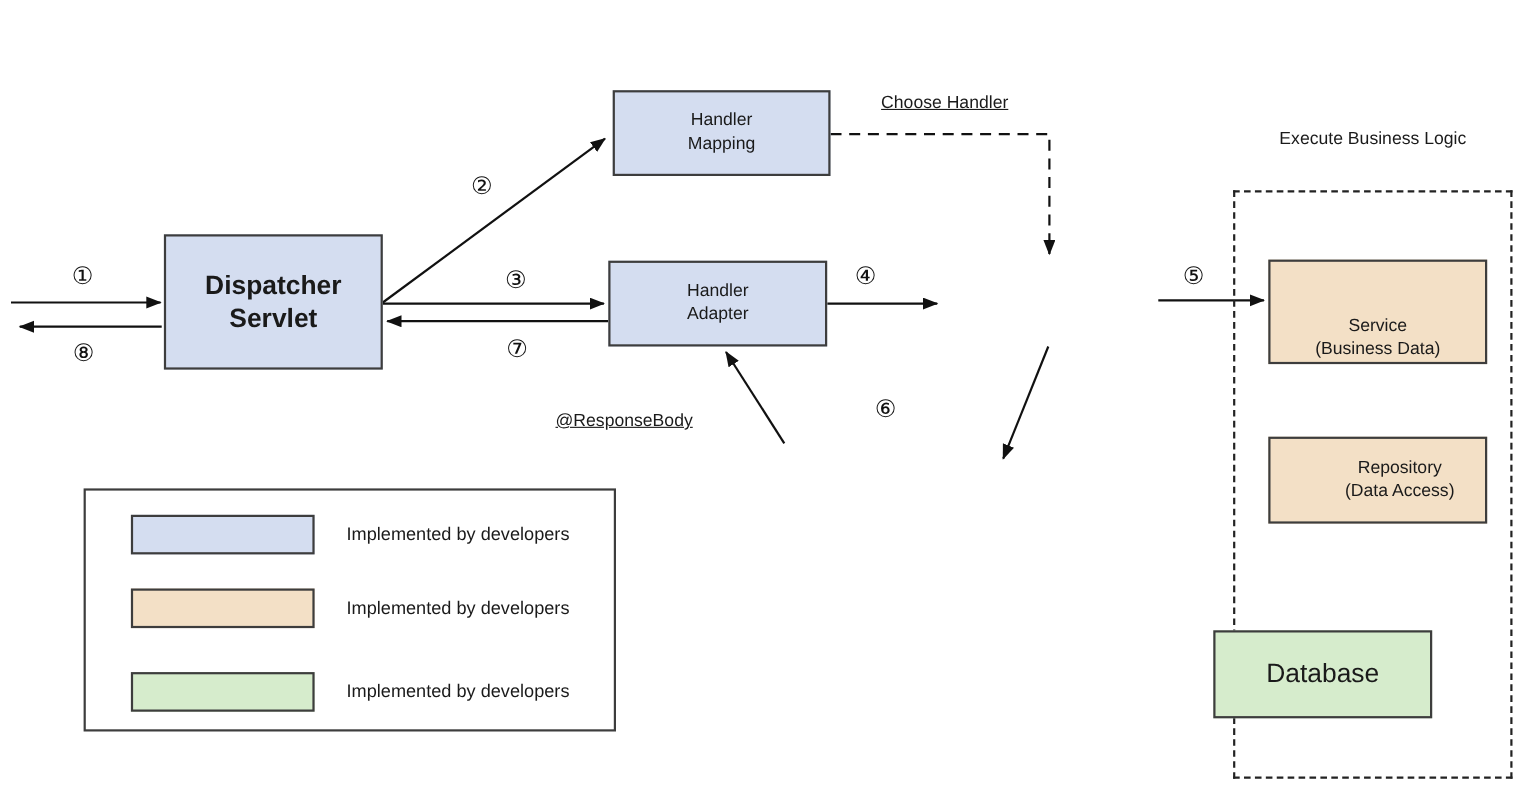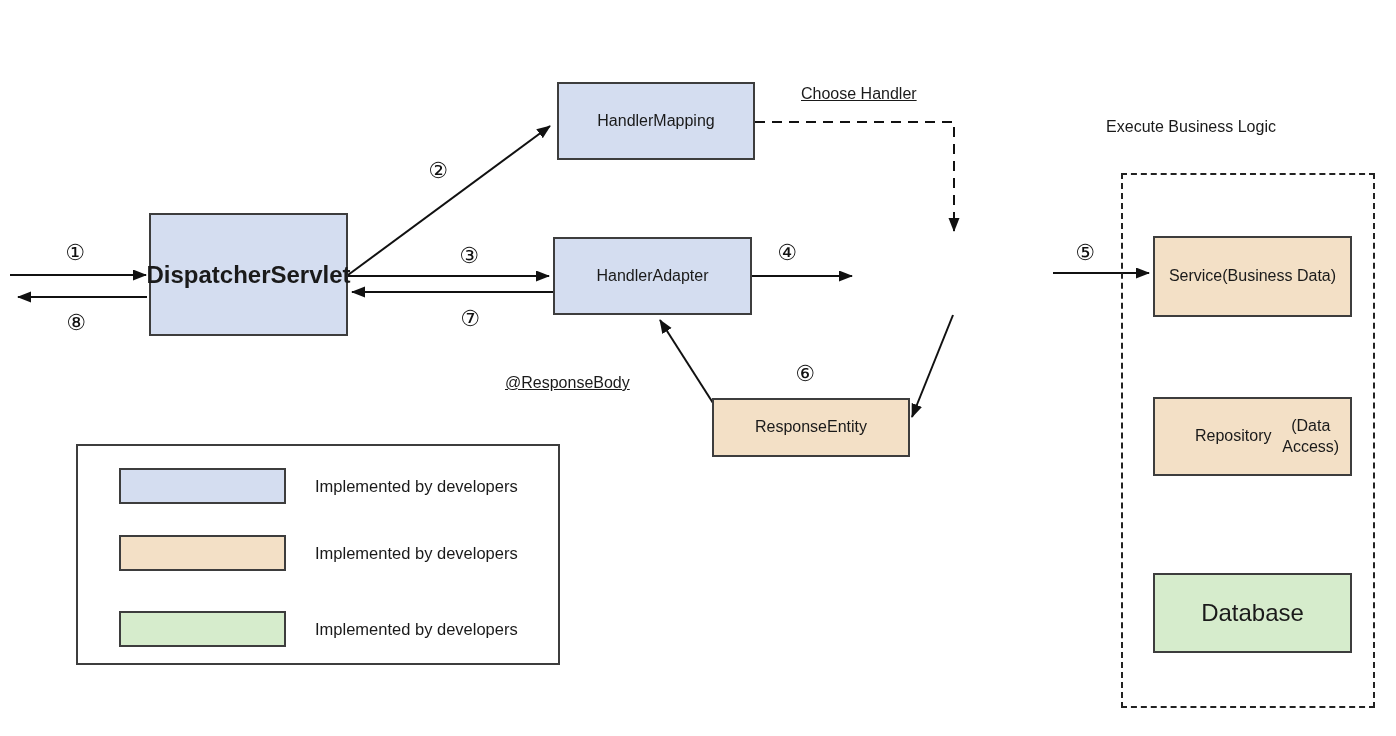--- a/index.html
+++ b/index.html
@@ -10,50 +10,50 @@
     font-family:"Liberation Sans","DejaVu Sans",sans-serif;
     color:#1a1a1a;
     overflow:hidden;
   }
   #wires{position:absolute;left:0;top:0;width:1396px;height:736px;pointer-events:none;}
 
   .node{
     position:absolute;
     box-sizing:border-box;
     border:2px solid #3d3d3d;
-    display:flex;flex-direction:row;
+    display:flex;flex-direction:column;
     align-items:center;justify-content:center;
     text-align:center;
     font-size:16px;line-height:1.3;
     color:#1a1a1a;
   }
   .node .ln{display:block;}
   .node.blue{background:#d4ddf0;}
   .node.tan{background:#f3e0c6;}
   .node.green{background:#d6eccc;}
 
   #node-dispatcher-servlet{left:149px;top:213px;width:199px;height:123px;font-weight:bold;font-size:24px;line-height:1.25;}
   #node-handler-mapping{left:557px;top:82px;width:198px;height:78px;}
   #node-handler-adapter{left:553px;top:237px;width:199px;height:78px;}
   #node-controller{left:856px;top:235px;width:197px;height:80px;}
   #node-response-entity{left:712px;top:398px;width:198px;height:59px;}
-  #node-service{left:1153px;top:236px;width:199px;height:81px;}
+  #node-service{left:1153px;top:236px;width:199px;height:95px;justify-content:flex-end;}
   #node-repository{left:1153px;top:397px;width:199px;height:79px;padding-left:40px;}
-  #node-database{left:1153px;top:573px;width:199px;height:80px;font-size:24px;}
+  #node-database{left:1103px;top:573px;width:199px;height:80px;font-size:24px;}
 
   .group-box{
     position:absolute;
     left:1121px;top:173px;width:254px;height:535px;
     box-sizing:border-box;
     border:2px dashed #222222;
     background:transparent;
   }
   .group-title{
     position:absolute;
-    left:1054px;top:118px;width:274px;
+    left:1111px;top:118px;width:274px;
     text-align:center;
     font-size:16px;
   }
 
   .step{
     position:absolute;
     font-size:22px;
     transform:translate(-50%,-50%);
     font-family:"DejaVu Sans","Liberation Sans",sans-serif;
     color:#111111;
@@ -128,23 +128,20 @@
     <span class="ln">Handler</span>
     <span class="ln">Mapping</span>
   </div>
 
   <div class="node blue" id="node-handler-adapter">
     <span class="ln">Handler</span>
     <span class="ln">Adapter</span>
   </div>
 
 
-  <div class="node tan" id="node-response-entity">
-    <span class="ln">ResponseEntity</span>
-  </div>
 
   <div class="group-box"></div>
   <div class="group-title">Execute Business Logic</div>
 
   <div class="node tan" id="node-service">
     <span class="ln">Service</span>
     <span class="ln">(Business Data)</span>
   </div>
 
   <div class="node tan" id="node-repository">

